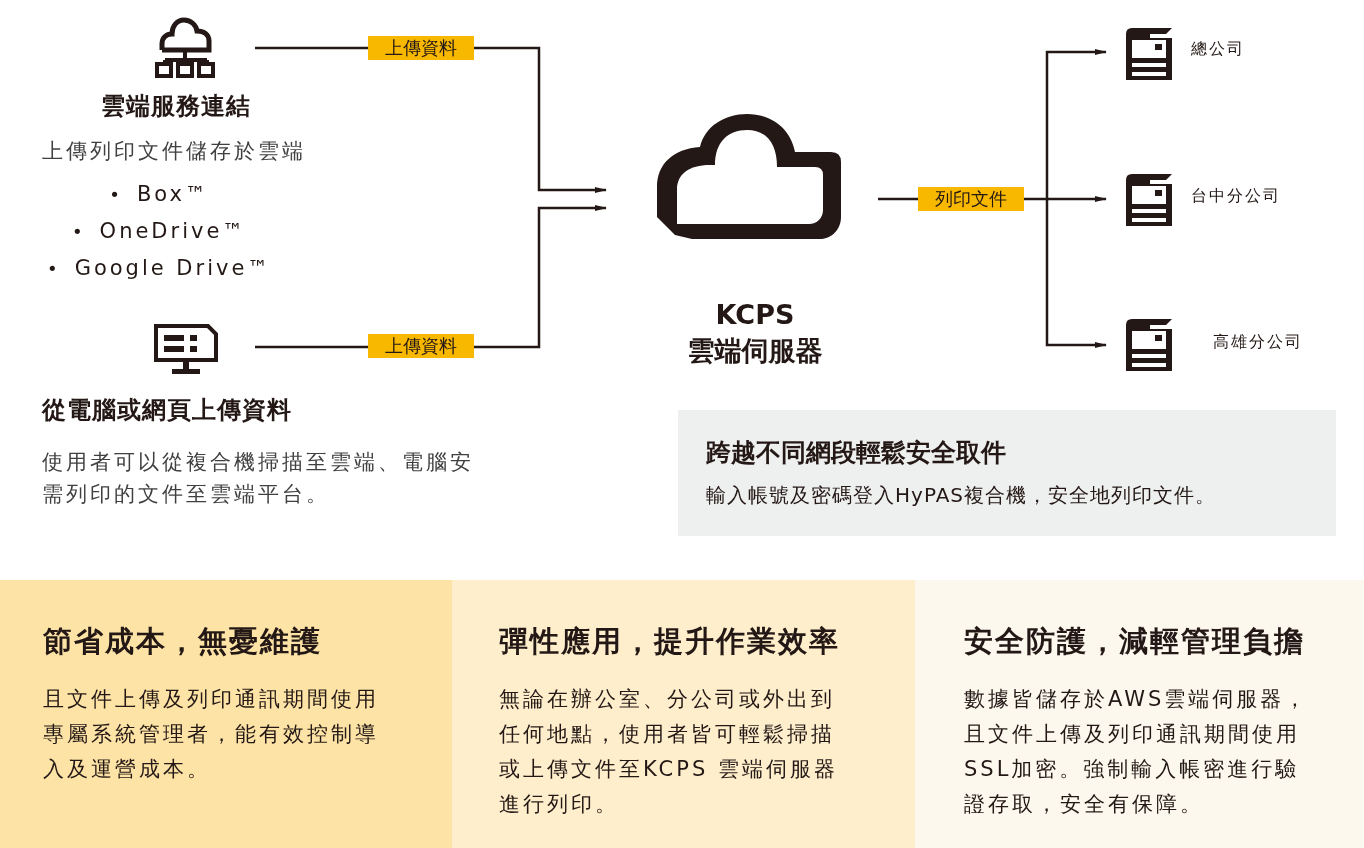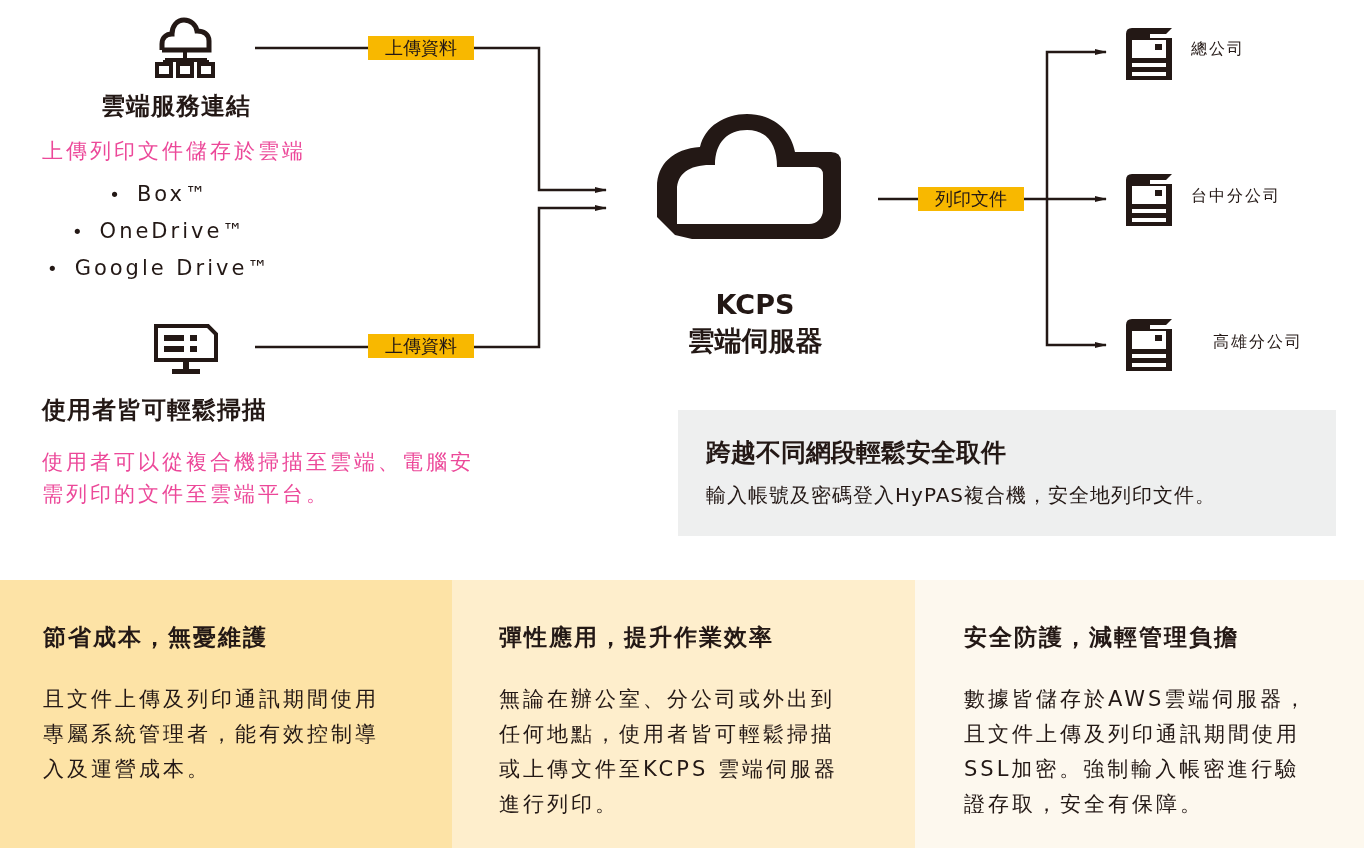--- a/index.html
+++ b/index.html
@@ -9,31 +9,31 @@
       font-family: "DejaVu Sans", "Liberation Sans", sans-serif;
     }
     .abs { position: absolute; }
     svg.lines { position: absolute; left: 0; top: 0; }
     .tag {
       position: absolute; background: #f8b800; color: #231815;
       font-size: 18px; line-height: 24px; padding: 0 17px; height: 24px;
       white-space: nowrap;
     }
     .src-title { font-size: 24px; font-weight: bold; letter-spacing: 1px; }
-    .body-text { font-size: 21px; letter-spacing: 3px; line-height: 32px; color: #ec4899; }
+    .body-text { font-size: 21px; letter-spacing: 3px; line-height: 32px; color: #404040; }
     .bullets { list-style: none; margin: 0; padding: 0; }
     .bullets li { font-size: 21px; letter-spacing: 3px; line-height: 37px; }
     .bullets li::before { content: "•"; margin-right: 14px; font-size: 18px; }
     .server-label { font-size: 27px; font-weight: bold; text-align: center; line-height: 36px; }
     .dest-label { font-size: 16px; letter-spacing: 2px; }
     .info-box { position: absolute; left: 678px; top: 410px; width: 658px; height: 126px; background: #eeefef; }
     .info-title { position: absolute; left: 28px; top: 26px; font-size: 25px; font-weight: bold; }
     .info-text { position: absolute; left: 28px; top: 72px; font-size: 20px; letter-spacing: 1px; }
     .panel { position: absolute; top: 580px; height: 268px; }
-    .panel h2 { margin: 0; position: absolute; top: 42px; font-size: 23px; font-weight: bold; letter-spacing: 2px; white-space: nowrap; }
+    .panel h2 { margin: 0; position: absolute; top: 42px; font-size: 29px; font-weight: bold; letter-spacing: 2px; white-space: nowrap; }
     .panel p { margin: 0; position: absolute; top: 102px; font-size: 21px; letter-spacing: 3px; line-height: 35px; color: #231815; }
   </style>
 </head>
 <body>
 
 <svg class="lines" width="1364" height="580">
   <defs>
     <marker id="arr" markerWidth="12" markerHeight="8" refX="11" refY="4" orient="auto" markerUnits="userSpaceOnUse">
       <path d="M0,1 L12,4 L0,7 Z" fill="#231815"></path>
     </marker>
@@ -69,34 +69,34 @@
   <svg width="64" height="54" viewBox="0 0 64 54">
     <path d="M2,4 H54 L62,12 V38 H2 Z" fill="none" stroke="#231815" stroke-width="4"></path>
     <rect x="10" y="13" width="20" height="6" fill="#231815"></rect>
     <rect x="36" y="13" width="7" height="6" fill="#231815"></rect>
     <rect x="10" y="24" width="20" height="6" fill="#231815"></rect>
     <rect x="36" y="24" width="7" height="6" fill="#231815"></rect>
     <rect x="29" y="38" width="6" height="10" fill="#231815"></rect>
     <rect x="18" y="47" width="28" height="5" fill="#231815"></rect>
   </svg>
 </div>
-<div class="abs src-title" style="left:42px;top:394px;">使用者皆可輕鬆掃描</div>
+<div class="abs src-title" style="left:42px;top:394px;">從電腦或網頁上傳資料</div>
 <div class="abs body-text" style="left:42px;top:446px;width:480px;">
   <div>使用者可以從複合機掃描至雲端、電腦安</div>
   <div>需列印的文件至雲端平台。</div>
 </div>
 <div class="tag" style="left:368px;top:334px;">上傳資料</div>
 
 <div class="abs" style="left:655px;top:112px;width:190px;height:142px;">
   <svg width="190" height="142" viewBox="0 0 190 142">
     <path d="M20,123 L2,105 V75 C2,52 18,37 45,35 C50,14 70,2 92,2 C118,2 136,18 140,40 H176 Q186,40 186,50 V105 C186,117 177,127 165,127 H37 L20,123" fill="#231815"></path>
     <path d="M22,112 V78 C22,62 34,53 55,53 L60,53 C60,30 73,18 92,18 C112,18 122,32 122,55 H160 Q168,55 168,63 V98 C168,106 162,112 154,112 Z" fill="#ffffff"></path>
   </svg>
 </div>
-<div class="abs server-label" style="left:655px;top:287px;width:200px;">
+<div class="abs server-label" style="left:655px;top:297px;width:200px;">
   <div>KCPS</div>
   <div>雲端伺服器</div>
 </div>
 <div class="tag" style="left:918px;top:187px;">列印文件</div>
 
 <div class="abs" style="left:1124px;top:24px;width:50px;height:58px;">
   <svg width="50" height="58" viewBox="0 0 50 58">
     <path d="M2,56 V10 Q2,4 8,4 H48 L42,10 H26 V14 H48 V56 Z" fill="#231815"></path>
     <rect x="8" y="16" width="34" height="18" fill="#fff"></rect>
     <rect x="31" y="20" width="7" height="6" fill="#231815"></rect>

